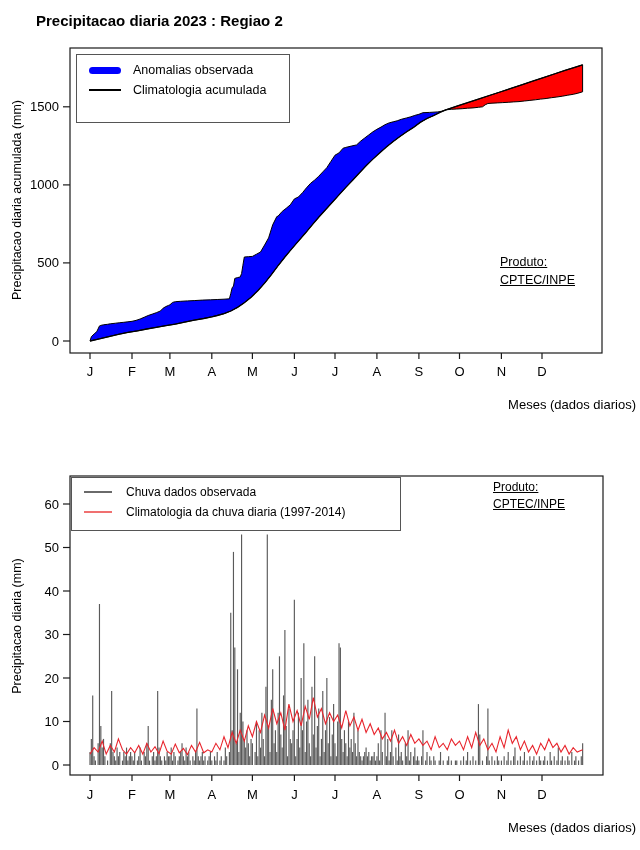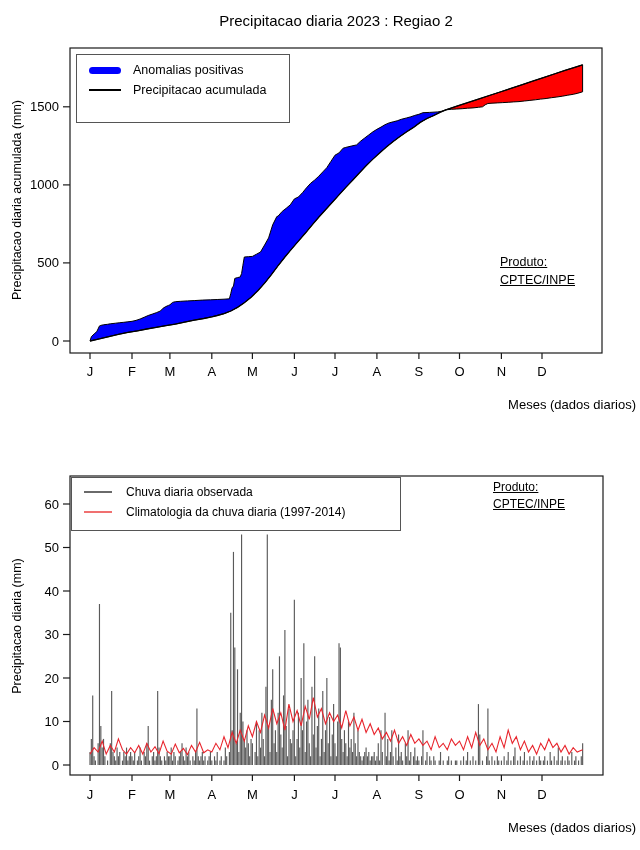--- a/index.html
+++ b/index.html
@@ -1,21 +1,21 @@
 <!DOCTYPE html>
 <html><head>
 <meta charset="utf-8">
 <style>
   html,body{margin:0;padding:0;background:#fff;}
   .page{position:relative;width:640px;height:850px;background:#ffffff;
         font-family:"Liberation Sans",sans-serif;color:#000;overflow:hidden;}
   svg{position:absolute;left:0;top:0;}
   .abs{position:absolute;}
-  .chart-title{left:36px;top:12px;width:600px;text-align:center;
-               font-size:15px;font-weight:normal;}
+  .chart-title{left:36px;top:12px;width:600px;
+               font-size:15px;font-weight:bold;}
   .xlabel{left:36px;width:600px;text-align:right;font-size:13px;}
   .ylabel{white-space:nowrap;transform:translate(-50%,-50%) rotate(-90deg);
           font-size:12.5px;}
   .legend{border:1px solid #555;background:transparent;}
   .legend-row{display:flex;align-items:center;gap:12px;height:20px;}
   .sw-thick{width:32px;height:7px;border-radius:3.5px;flex:0 0 auto;}
   .sw-line{width:32px;height:2px;flex:0 0 auto;}
   .sw-line2{width:28px;height:2px;flex:0 0 auto;}
   .legend1{left:76px;top:54px;width:200px;height:62px;padding:5px 0 0 12px;
            font-size:12.5px;}
@@ -406,41 +406,41 @@
 
   <div class="abs chart-title">Precipitacao diaria 2023 : Regiao 2</div>
 
   <div class="abs ylabel" style="left:17px;top:200px;">Precipitacao diaria acumulada (mm)</div>
 
   <div class="abs xlabel" style="top:397px;">Meses (dados diarios)</div>
 
   <div class="abs legend legend1">
     <div class="legend-row">
       <span class="sw-thick" style="background:#0000ff"></span>
-      <span>Anomalias positivas</span>
+      <span>Anomalias observada</span>
     </div>
     <div class="legend-row">
       <span class="sw-line" style="background:#000"></span>
-      <span>Precipitacao acumulada</span>
+      <span>Climatologia acumulada</span>
     </div>
   </div>
 
   <div class="abs produto produto1">
     <div>Produto:</div>
     <div>CPTEC/INPE</div>
   </div>
 
   <div class="abs ylabel" style="left:17px;top:626px;">Precipitacao diaria (mm)</div>
 
   <div class="abs xlabel" style="top:820px;">Meses (dados diarios)</div>
 
   <div class="abs legend legend2">
     <div class="legend-row">
       <span class="sw-line2" style="background:#6a6a6a"></span>
-      <span>Chuva diaria observada</span>
+      <span>Chuva dados observada</span>
     </div>
     <div class="legend-row">
       <span class="sw-line2" style="background:#f07070"></span>
       <span>Climatologia da chuva diaria (1997-2014)</span>
     </div>
   </div>
 
   <div class="abs produto produto2">
     <div>Produto:</div>
     <div>CPTEC/INPE</div>

